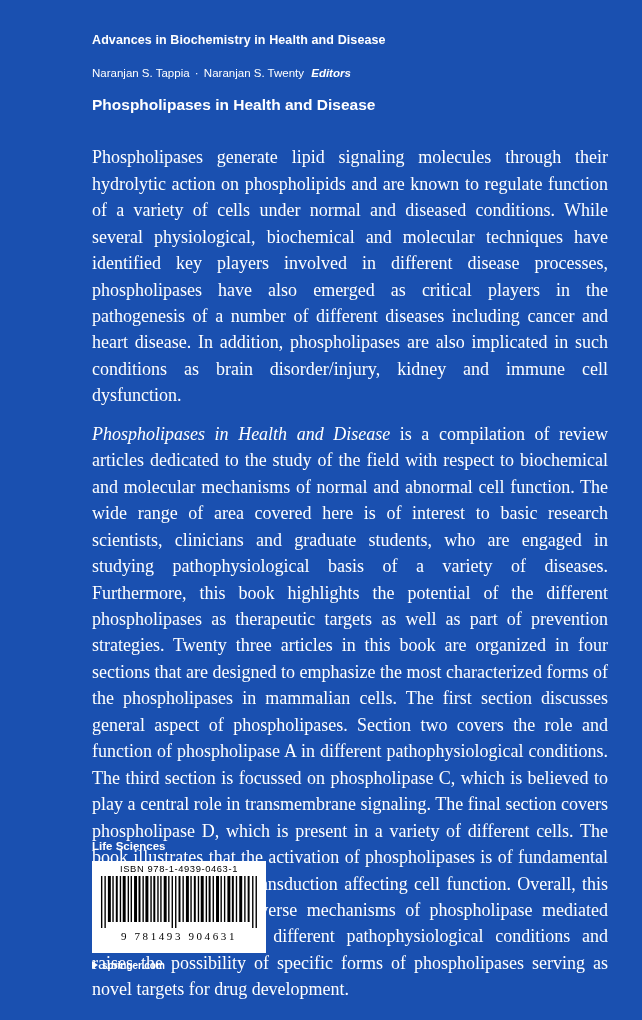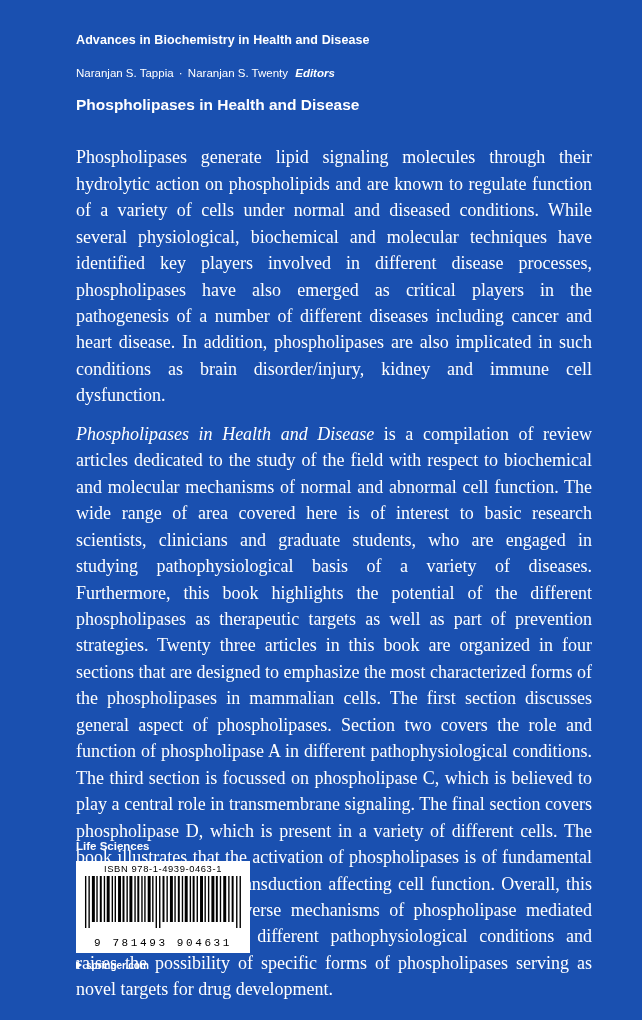--- a/index.html
+++ b/index.html
@@ -10,21 +10,21 @@
     width: 642px;
     height: 1020px;
     background: #1a50b0;
     font-family: "Liberation Serif", serif;
     color: #ffffff;
     overflow: hidden;
     position: relative;
   }
   .page {
     position: absolute;
-    left: 0; top: 0;
+    left: 16px; top: 0;
     width: 527px;
     height: 1020px;
     background: #1a50b0;
   }
   .content {
     position: absolute;
     left: 76px;
     top: 33px;
     width: 516px;
   }
@@ -103,26 +103,26 @@
     text-align: center;
     letter-spacing: 0.6px;
     margin: 1px 0 2px 0;
   }
   .bars {
     height: 52px;
     width: 100%;
     display: block;
   }
   .bars-digits {
-    font-family: Liberation Mono, monospace;
+    font-family: Liberation Serif, serif;
     font-size: 11px;
     color: #000000;
     text-align: center;
     letter-spacing: 2.6px;
-    margin-top: 9px;
+    margin-top: 2px;
   }
   .springer {
     position: absolute;
     left: 76px;
     top: 960px;
     font-family: Liberation Sans, sans-serif;
     font-size: 10px;
     font-weight: bold;
     color: #ffffff;
   }

